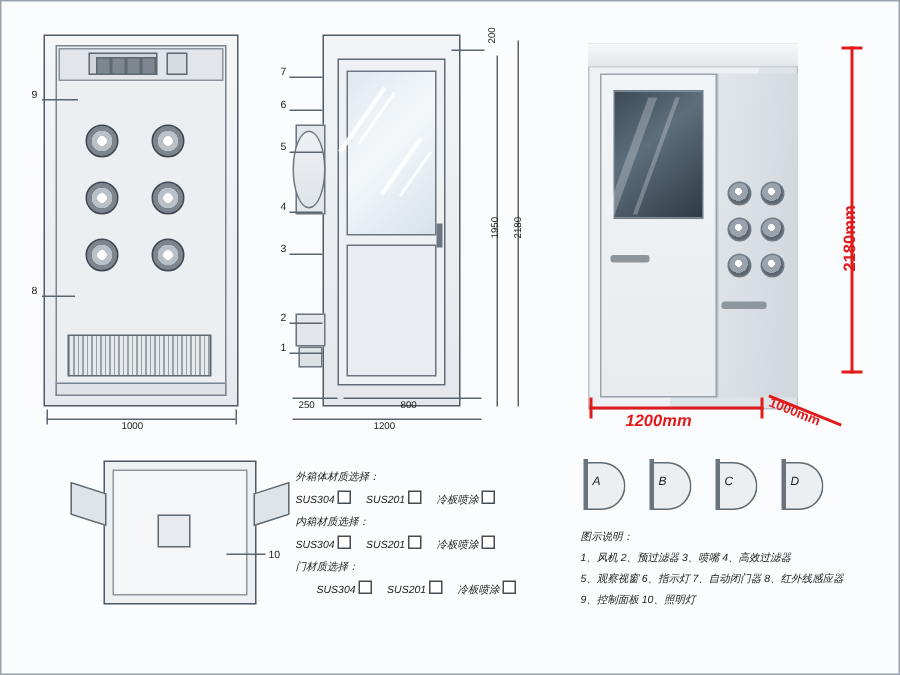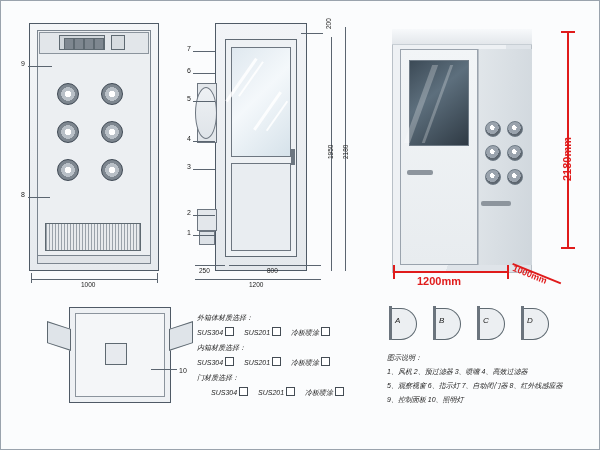--- a/index.html
+++ b/index.html
@@ -208,21 +208,21 @@
   </div>
 
   <div class="rline" style="left:566px;top:30px;width:2px;height:218px;"></div>
   <div class="rline" style="left:560px;top:30px;width:14px;height:2px;"></div>
   <div class="rline" style="left:560px;top:246px;width:14px;height:2px;"></div>
   <div class="rdim" style="left:560px;top:180px;transform:rotate(-90deg);transform-origin:left top;">2180mm</div>
 
   <div class="rline" style="left:392px;top:270px;width:116px;height:2px;"></div>
   <div class="rline" style="left:392px;top:264px;width:2px;height:14px;"></div>
   <div class="rline" style="left:506px;top:264px;width:2px;height:14px;"></div>
-  <div class="rdim" style="left:416px;top:274px;">1200mm</div>
+  <div class="rdim" style="left:416px;top:274px;font-style:italic;">1200mm</div>
 
   <div class="rline" style="left:512px;top:262px;width:52px;height:2px;transform:rotate(22deg);transform-origin:left top;"></div>
   <div class="rdim" style="left:514px;top:262px;font-size:9px;transform:rotate(22deg);transform-origin:left top;">1000mm</div>
 
   <div id="p5" class="box">
     <div class="m-row lbl-i" style="left:0;top:0;">外箱体材质选择：</div>
     <div class="m-row" style="left:0;top:14px;">
       <span class="lbl-i">SUS304</span><span class="chk"></span>
       <span class="lbl-i" style="margin-left:8px;">SUS201</span><span class="chk"></span>
       <span class="lbl-i" style="margin-left:8px;">冷板喷涂</span><span class="chk"></span>

